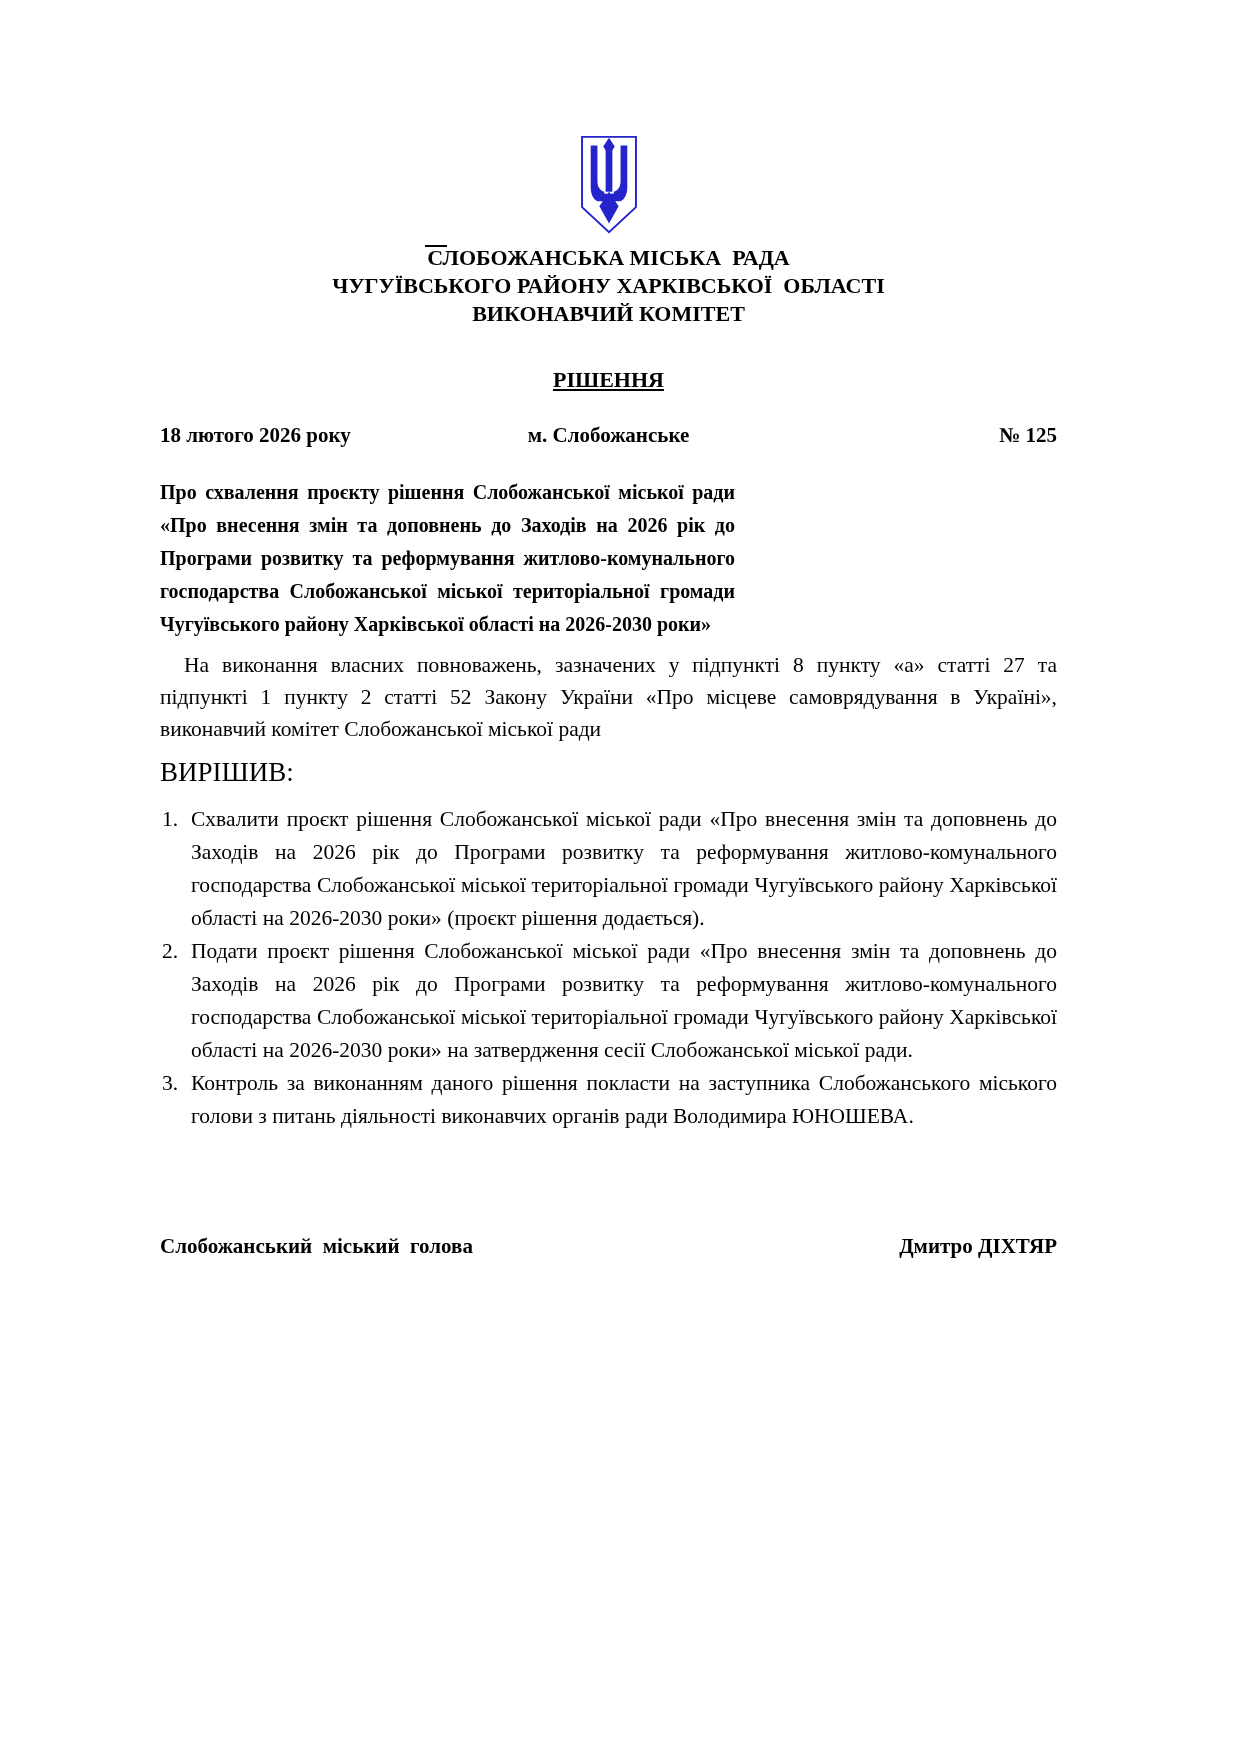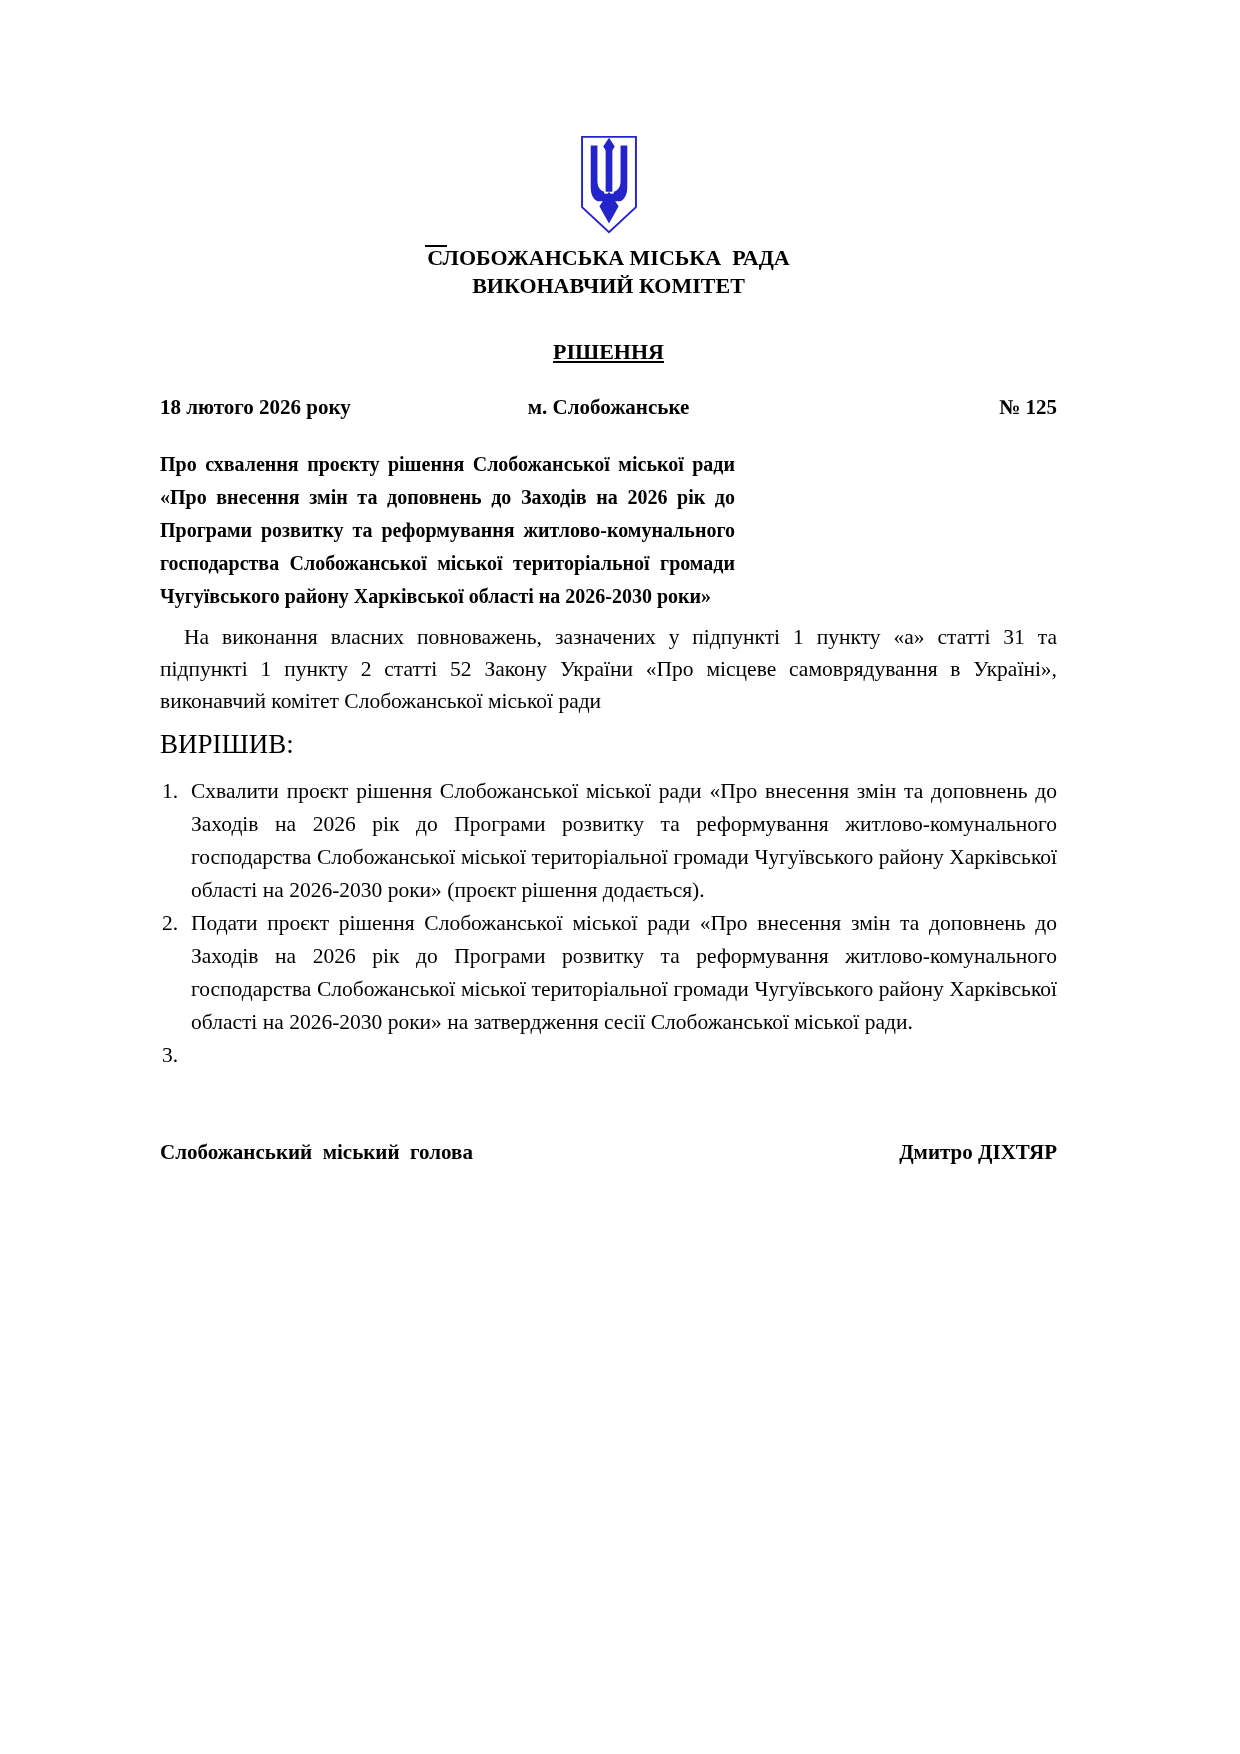--- a/index.html
+++ b/index.html
@@ -109,48 +109,50 @@
       <path fill="#2424cc" d="M13 12 h7 v37 c0 6 3 10 7 11 v10 h-7 c-5 -3 -7 -8 -7 -15 Z"></path>
       <path fill="#2424cc" d="M51 12 h-7 v37 c0 6 -3 10 -7 11 v10 h7 c5 -3 7 -8 7 -15 Z"></path>
       <path fill="#2424cc" d="M28.5 15 h7 v45 h-7 Z"></path>
       <path fill="#2424cc" d="M32 4 L38 13 L32 22 L26 13 Z"></path>
       <path fill="#2424cc" d="M24 62 h16 v6 h-16 Z"></path>
       <path fill="#2424cc" d="M32 60 L42 75 L32 93 L22 75 Z"></path>
     </svg>
 
     <div class="org-block">
       <div class="org-line">СЛОБОЖАНСЬКА МІСЬКА  РАДА</div>
+      <div class="org-line">ЧУГУЇВСЬКОГО РАЙОНУ ХАРКІВСЬКОЇ  ОБЛАСТІ</div>
       <div class="org-line">ВИКОНАВЧИЙ КОМІТЕТ</div>
     </div>
 
     <div class="doc-type">РІШЕННЯ</div>
 
     <div class="meta-row">
       <div class="meta-date">18 лютого 2026 року</div>
       <div class="meta-place">м. Слобожанське</div>
       <div class="meta-number">№ 125</div>
     </div>
 
     <div class="subject">Про схвалення проєкту рішення Слобожанської міської ради «Про внесення змін та доповнень до Заходів на 2026 рік до Програми розвитку та реформування житлово-комунального господарства Слобожанської міської територіальної громади Чугуївського району Харківської області на 2026-2030 роки»</div>
 
-    <div class="preamble">На виконання власних повноважень, зазначених у підпункті 1 пункту «а» статті 31 та підпункті 1 пункту 2 статті 52 Закону України «Про місцеве самоврядування в Україні», виконавчий комітет Слобожанської міської ради</div>
+    <div class="preamble">На виконання власних повноважень, зазначених у підпункті 8 пункту «а» статті 27 та підпункті 1 пункту 2 статті 52 Закону України «Про місцеве самоврядування в Україні», виконавчий комітет Слобожанської міської ради</div>
 
     <div class="resolved">ВИРІШИВ:</div>
 
     <div class="items">
       <div class="item">
         <span class="item-number">1.</span>
         <span>Схвалити проєкт рішення Слобожанської міської ради «Про внесення змін та доповнень до Заходів на 2026 рік до Програми розвитку та реформування житлово-комунального господарства Слобожанської міської територіальної громади Чугуївського району Харківської області на 2026-2030 роки» (проєкт рішення додається).</span>
       </div>
       <div class="item">
         <span class="item-number">2.</span>
         <span>Подати проєкт рішення Слобожанської міської ради «Про внесення змін та доповнень до Заходів на 2026 рік до Програми розвитку та реформування житлово-комунального господарства Слобожанської міської територіальної громади Чугуївського району Харківської області на 2026-2030 роки» на затвердження сесії Слобожанської міської ради.</span>
       </div>
       <div class="item">
         <span class="item-number">3.</span>
+        <span>Контроль за виконанням даного рішення покласти на заступника Слобожанського міського голови з питань діяльності виконавчих органів ради Володимира ЮНОШЕВА.</span>
       </div>
     </div>
 
     <div class="signature-row">
       <span>Слобожанський  міський  голова</span>
       <span>Дмитро ДІХТЯР</span>
     </div>
 
   </div>
 </div>

